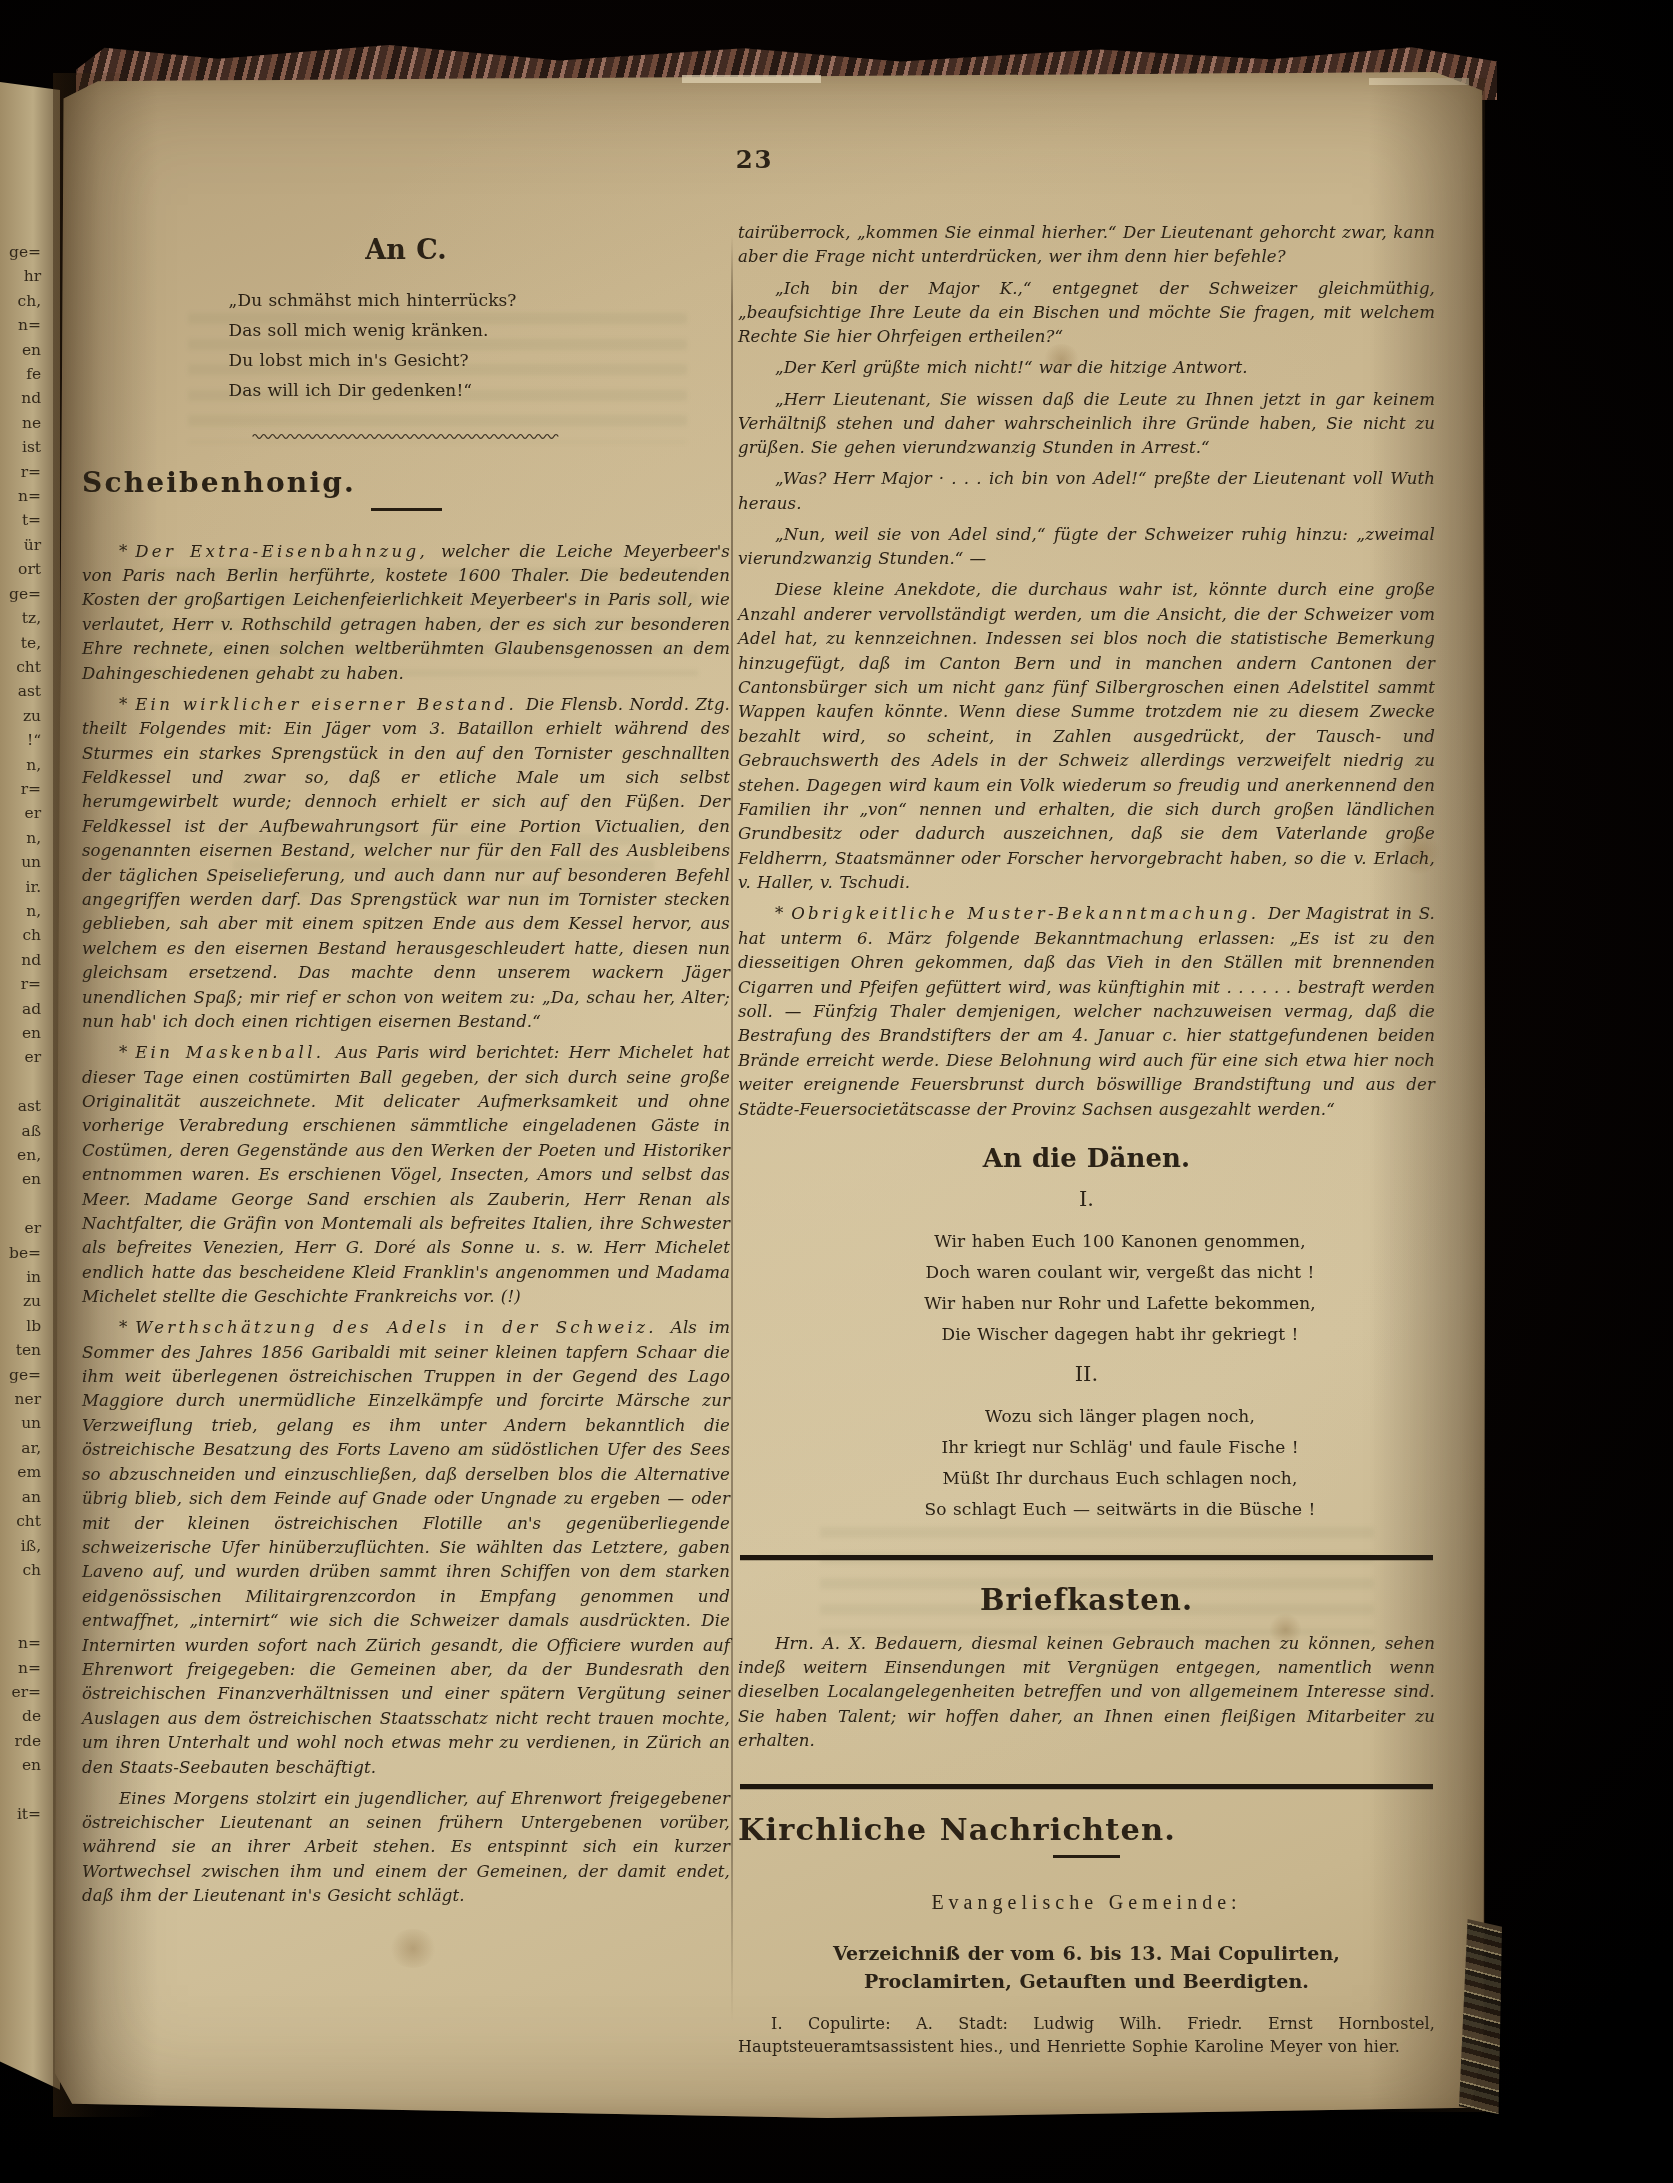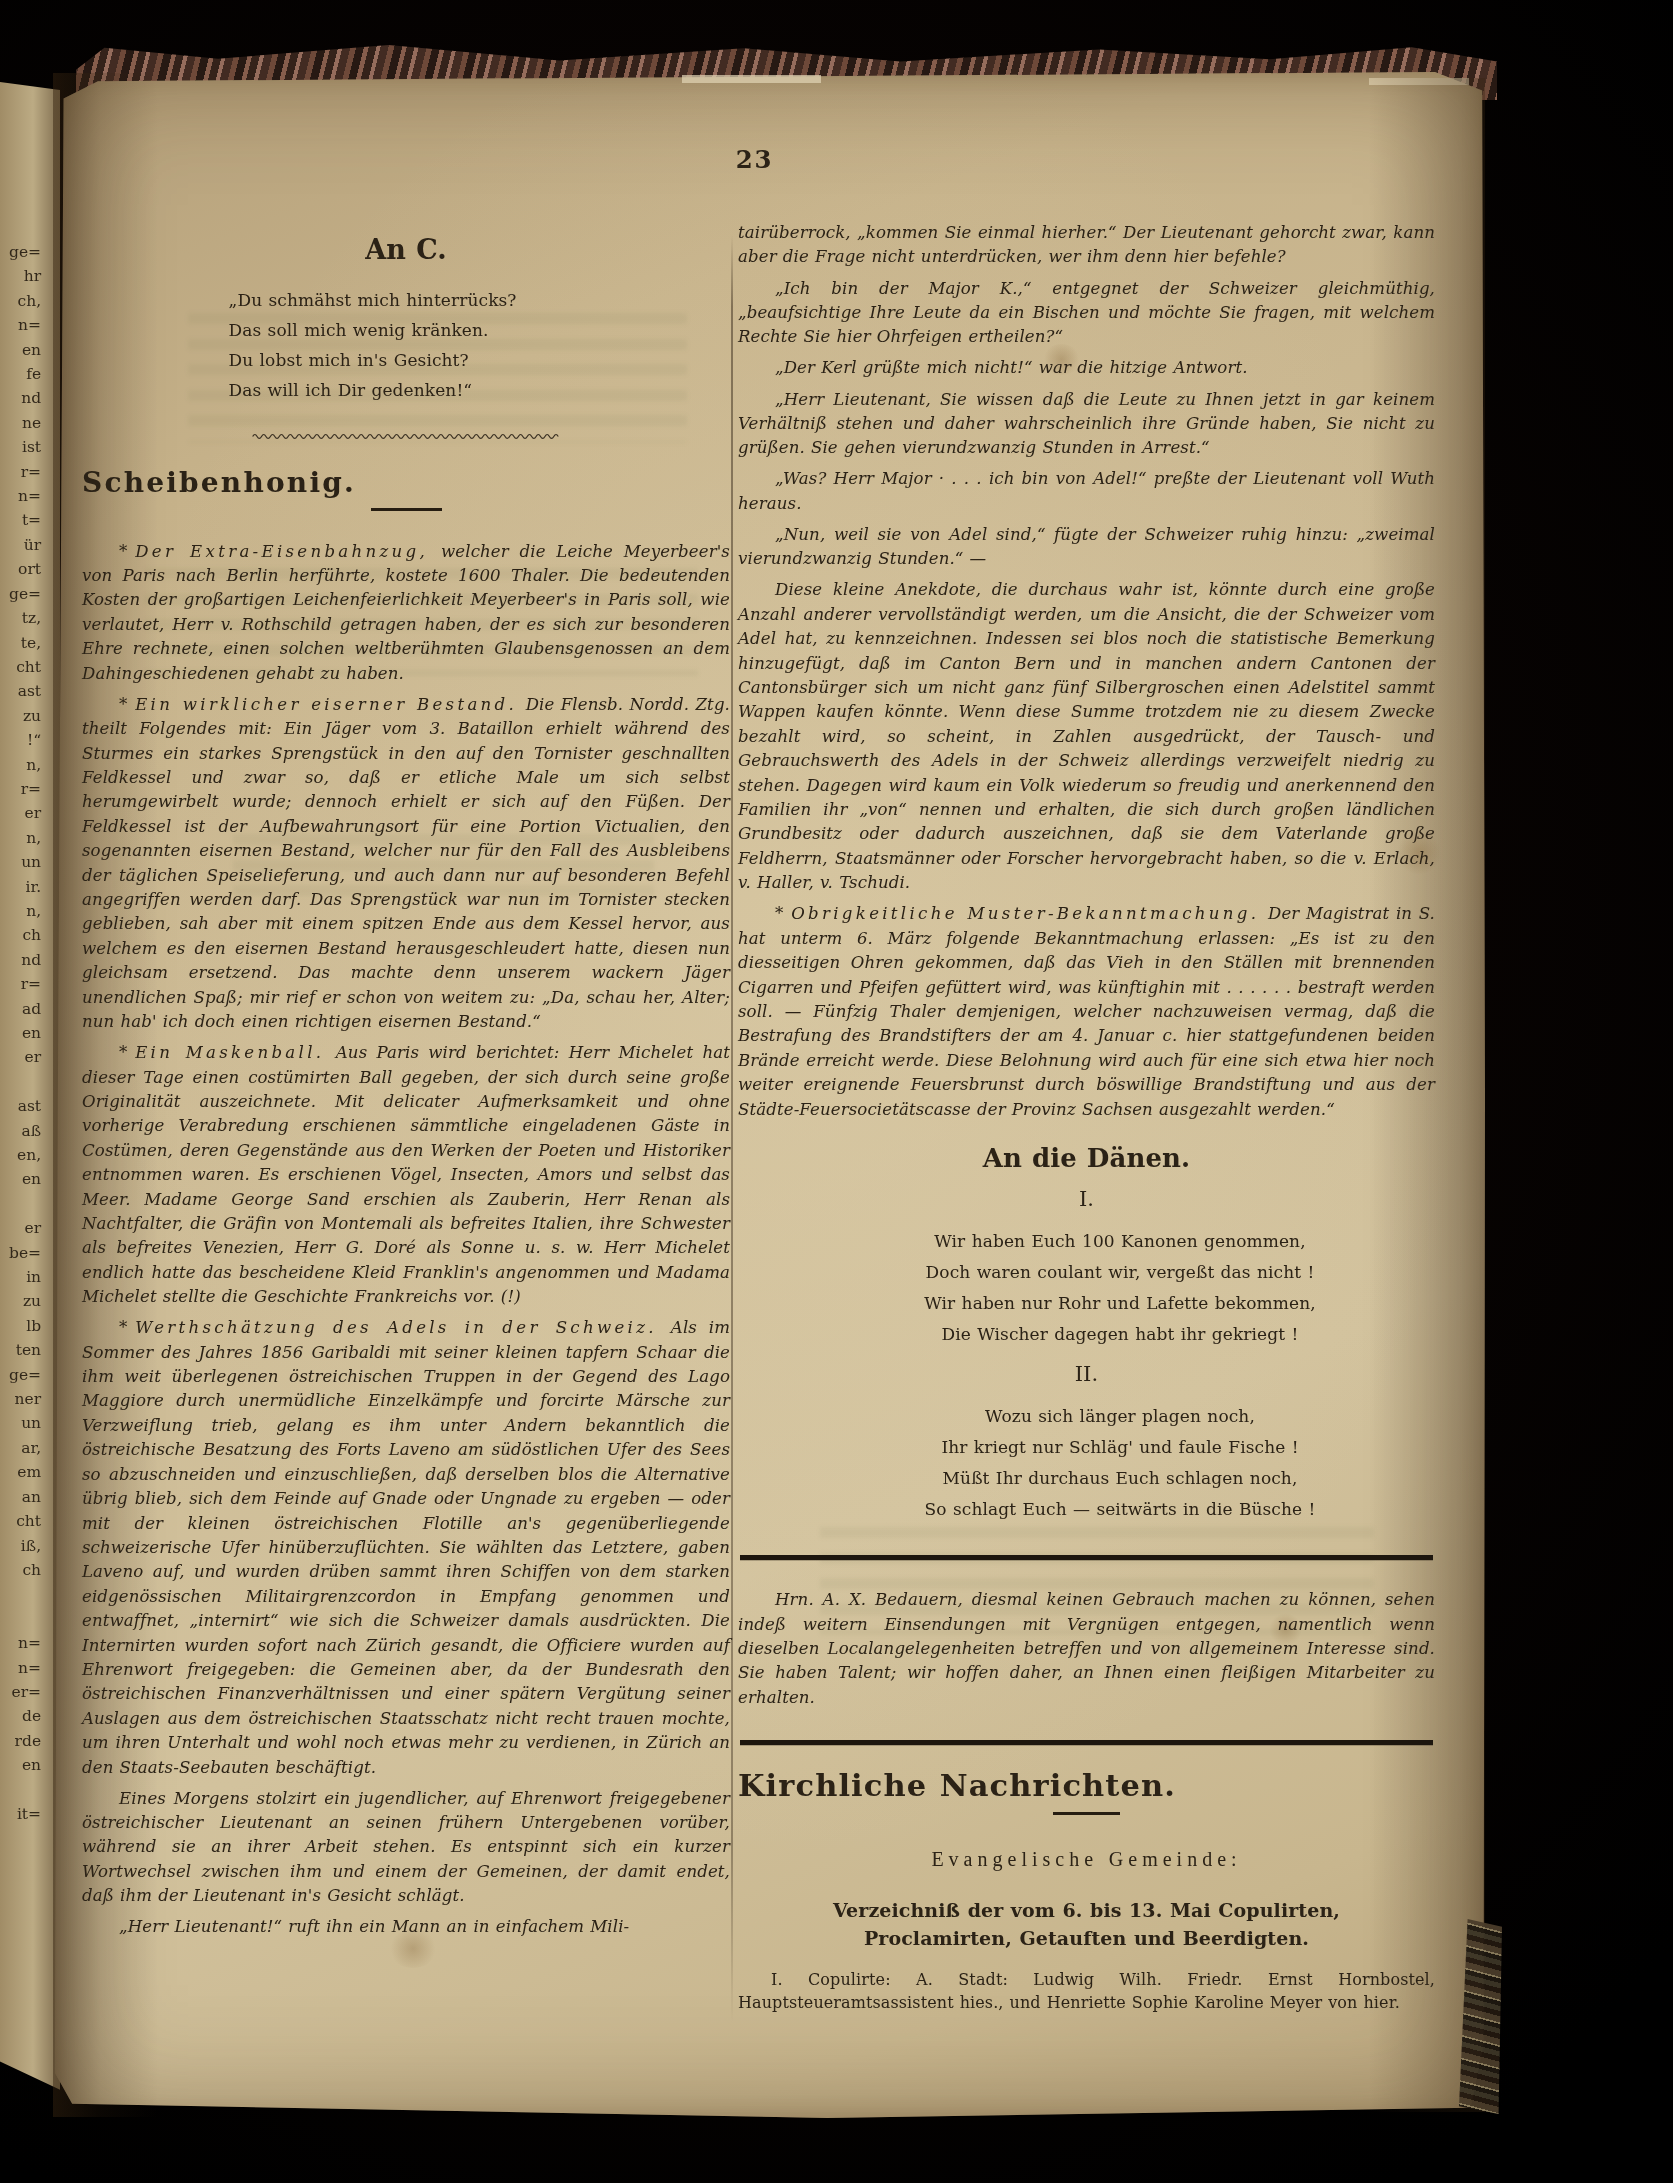--- a/index.html
+++ b/index.html
@@ -179,21 +179,20 @@
     <p class="para"><span class="star">*</span><span class="lead">Der Extra-Eisenbahnzug,</span> <span>welcher die Leiche Meyerbeer's von Paris nach Berlin herführte, kostete 1600 Thaler. Die bedeutenden Kosten der großartigen Leichenfeierlichkeit Meyerbeer's in Paris soll, wie verlautet, Herr v. Rothschild getragen haben, der es sich zur besonderen Ehre rechnete, einen solchen weltberühmten Glaubensgenossen an dem Dahingeschiedenen gehabt zu haben.</span></p>
 
     <p class="para"><span class="star">*</span><span class="lead">Ein wirklicher eiserner Bestand.</span> <span>Die Flensb. Nordd. Ztg. theilt Folgendes mit: Ein Jäger vom 3. Bataillon erhielt während des Sturmes ein starkes Sprengstück in den auf den Tornister geschnallten Feldkessel und zwar so, daß er etliche Male um sich selbst herumgewirbelt wurde; dennoch erhielt er sich auf den Füßen. Der Feldkessel ist der Aufbewahrungsort für eine Portion Victualien, den sogenannten eisernen Bestand, welcher nur für den Fall des Ausbleibens der täglichen Speiselieferung, und auch dann nur auf besonderen Befehl angegriffen werden darf. Das Sprengstück war nun im Tornister stecken geblieben, sah aber mit einem spitzen Ende aus dem Kessel hervor, aus welchem es den eisernen Bestand herausgeschleudert hatte, diesen nun gleichsam ersetzend. Das machte denn unserem wackern Jäger unendlichen Spaß; mir rief er schon von weitem zu: „Da, schau her, Alter; nun hab' ich doch einen richtigen eisernen Bestand.“</span></p>
 
     <p class="para"><span class="star">*</span><span class="lead">Ein Maskenball.</span> <span>Aus Paris wird berichtet: Herr Michelet hat dieser Tage einen costümirten Ball gegeben, der sich durch seine große Originalität auszeichnete. Mit delicater Aufmerksamkeit und ohne vorherige Verabredung erschienen sämmtliche eingeladenen Gäste in Costümen, deren Gegenstände aus den Werken der Poeten und Historiker entnommen waren. Es erschienen Vögel, Insecten, Amors und selbst das Meer. Madame George Sand erschien als Zauberin, Herr Renan als Nachtfalter, die Gräfin von Montemali als befreites Italien, ihre Schwester als befreites Venezien, Herr G. Doré als Sonne u. s. w. Herr Michelet endlich hatte das bescheidene Kleid Franklin's angenommen und Madama Michelet stellte die Geschichte Frankreichs vor. (!)</span></p>
 
     <p class="para"><span class="star">*</span><span class="lead">Werthschätzung des Adels in der Schweiz.</span> <span>Als im Sommer des Jahres 1856 Garibaldi mit seiner kleinen tapfern Schaar die ihm weit überlegenen östreichischen Truppen in der Gegend des Lago Maggiore durch unermüdliche Einzelkämpfe und forcirte Märsche zur Verzweiflung trieb, gelang es ihm unter Andern bekanntlich die östreichische Besatzung des Forts Laveno am südöstlichen Ufer des Sees so abzuschneiden und einzuschließen, daß derselben blos die Alternative übrig blieb, sich dem Feinde auf Gnade oder Ungnade zu ergeben — oder mit der kleinen östreichischen Flotille an's gegenüberliegende schweizerische Ufer hinüberzuflüchten. Sie wählten das Letztere, gaben Laveno auf, und wurden drüben sammt ihren Schiffen von dem starken eidgenössischen Militairgrenzcordon in Empfang genommen und entwaffnet, „internirt“ wie sich die Schweizer damals ausdrückten. Die Internirten wurden sofort nach Zürich gesandt, die Officiere wurden auf Ehrenwort freigegeben: die Gemeinen aber, da der Bundesrath den östreichischen Finanzverhältnissen und einer spätern Vergütung seiner Auslagen aus dem östreichischen Staatsschatz nicht recht trauen mochte, um ihren Unterhalt und wohl noch etwas mehr zu verdienen, in Zürich an den Staats-Seebauten beschäftigt.</span></p>
 
     <p class="para"><span>Eines Morgens stolzirt ein jugendlicher, auf Ehrenwort freigegebener östreichischer Lieutenant an seinen frühern Untergebenen vorüber, während sie an ihrer Arbeit stehen. Es entspinnt sich ein kurzer Wortwechsel zwischen ihm und einem der Gemeinen, der damit endet, daß ihm der Lieutenant in's Gesicht schlägt.</span></p>
 
-    <p class="para"><span>„Herr Lieutenant!“ ruft ihn ein Mann an in einfachem Mili-</span></p>
   </div>
 
   <div class="txt col col-right">
 
     <p class="para flush"><span>tairüberrock, „kommen Sie einmal hierher.“  Der Lieutenant gehorcht zwar, kann aber die Frage nicht unterdrücken, wer ihm denn hier befehle?</span></p>
     <p class="para"><span>„Ich bin der Major K.,“ entgegnet der Schweizer gleichmüthig, „beaufsichtige Ihre Leute da ein Bischen und möchte Sie fragen, mit welchem Rechte Sie hier Ohrfeigen ertheilen?“</span></p>
     <p class="para"><span>„Der Kerl grüßte mich nicht!“ war die hitzige Antwort.</span></p>
     <p class="para"><span>„Herr Lieutenant, Sie wissen daß die Leute zu Ihnen jetzt in gar keinem Verhältniß stehen und daher wahrscheinlich ihre Gründe haben, Sie nicht zu grüßen.  Sie gehen vierundzwanzig Stunden in Arrest.“</span></p>
     <p class="para"><span>„Was? Herr Major · . . . ich bin von Adel!“ preßte der Lieutenant voll Wuth heraus.</span></p>
     <p class="para"><span>„Nun, weil sie von Adel sind,“ fügte der Schweizer ruhig hinzu: „zweimal vierundzwanzig Stunden.“ —</span></p>
@@ -213,20 +212,21 @@
     <div class="roman">II.</div>
     <div class="poem-right">
         <div>Wozu sich länger plagen noch,</div>
         <div>Ihr kriegt nur Schläg' und faule Fische !</div>
         <div>Müßt Ihr durchaus Euch schlagen noch,</div>
         <div>So schlagt Euch — seitwärts in die Büsche !</div>
       </div>
 
     <div class="thick-rule"></div>
 
+    <h2 class="briefkasten">Briefkasten.</h2>
     <p class="para"><span>Hrn. A. X.  Bedauern, diesmal keinen Gebrauch machen zu können, sehen indeß weitern Einsendungen mit Vergnügen entgegen, namentlich wenn dieselben Localangelegenheiten betreffen und von allgemeinem Interesse sind.  Sie haben Talent; wir hoffen daher, an Ihnen einen fleißigen Mitarbeiter zu erhalten.</span></p>
 
     <div class="thick-rule"></div>
 
     <h2 class="kirchliche">Kirchliche Nachrichten.</h2>
     <div class="short-rule2"></div>
 
     <div class="gemeinde">Evangelische Gemeinde:</div>
 
     <div class="verzeichniss">Verzeichniß der vom 6. bis 13. Mai Copulirten, Proclamirten, Getauften und Beerdigten.</div>

